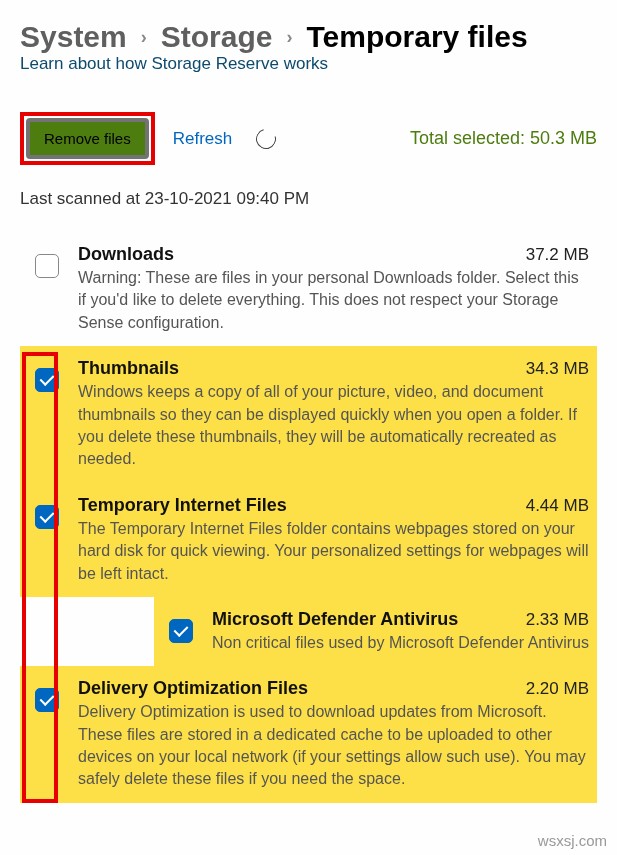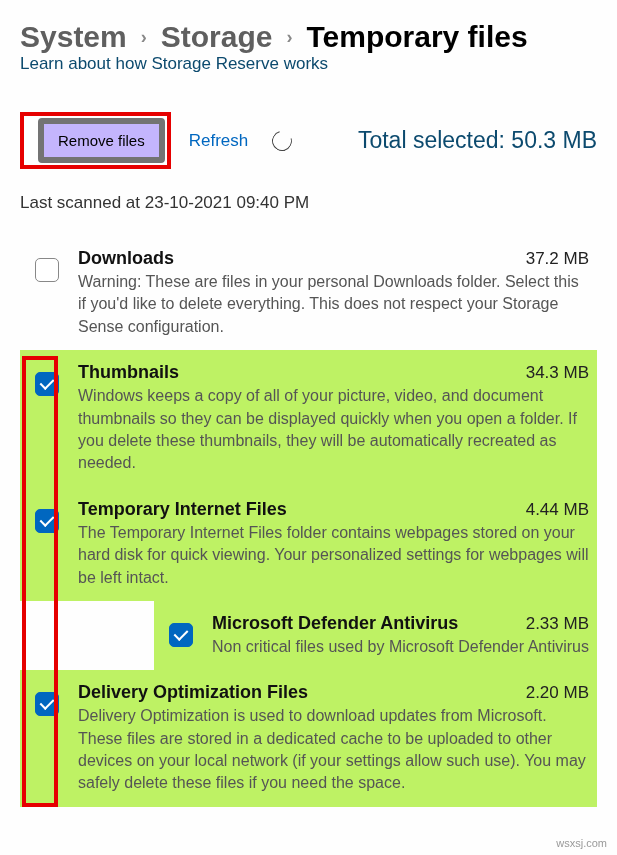--- a/index.html
+++ b/index.html
@@ -43,70 +43,69 @@
       display: flex;
       align-items: center;
       gap: 18px;
       margin-bottom: 24px;
     }
     .remove-btn-wrap {
       border: 4px solid #e60000;
       padding: 2px;
     }
     .remove-btn {
-      background: #c4b5fd;
-      border: 6px solid #737373;
+      background: #4d7c0f;
+      border: 4px solid #737373;
       border-radius: 4px;
       padding: 8px 14px;
       font-size: 15px;
       font-family: inherit;
       cursor: pointer;
-      margin-left: 12px;
     }
     .refresh-btn {
       color: #0067c0;
       font-size: 17px;
       display: flex;
       align-items: center;
       gap: 24px;
       cursor: pointer;
     }
     .refresh-icon {
       width: 20px;
       height: 20px;
       border: 1.5px solid #444;
       border-radius: 50%;
       border-top-color: transparent;
       transform: rotate(30deg);
       position: relative;
     }
     .total-selected {
       margin-left: auto;
-      font-size: 23px;
-      color: #0c4a6e;
+      font-size: 18px;
+      color: #4d7c0f;
     }
     .last-scanned {
       font-size: 17px;
       color: #333;
       margin-bottom: 23px;
     }
     .item-list {
       display: flex;
       flex-direction: column;
       align-items: flex-end;
     }
     .item {
       display: flex;
       align-items: flex-start;
       padding: 12px 8px 12px 8px;
       gap: 12px;
       position: relative;
     }
     .item.alt {
-      background: #bef264;
+      background: #fde047;
     }
     .checkbox-wrap {
       width: 38px;
       display: flex;
       justify-content: center;
       padding-top: 10px;
       flex-shrink: 0;
       position: relative;
     }
     .checkbox {
@@ -155,21 +154,21 @@
     }
     .item-desc {
       font-size: 16px;
       color: #555;
       line-height: 1.4;
     }
     .watermark {
       position: absolute;
       bottom: 6px;
       right: 10px;
-      font-size: 11px;
+      font-size: 15px;
       color: #999;
     }
   </style>
 </head>
 <body>
 
 
 
 <div class="breadcrumb">
   <span class="breadcrumb-item">System</span>

